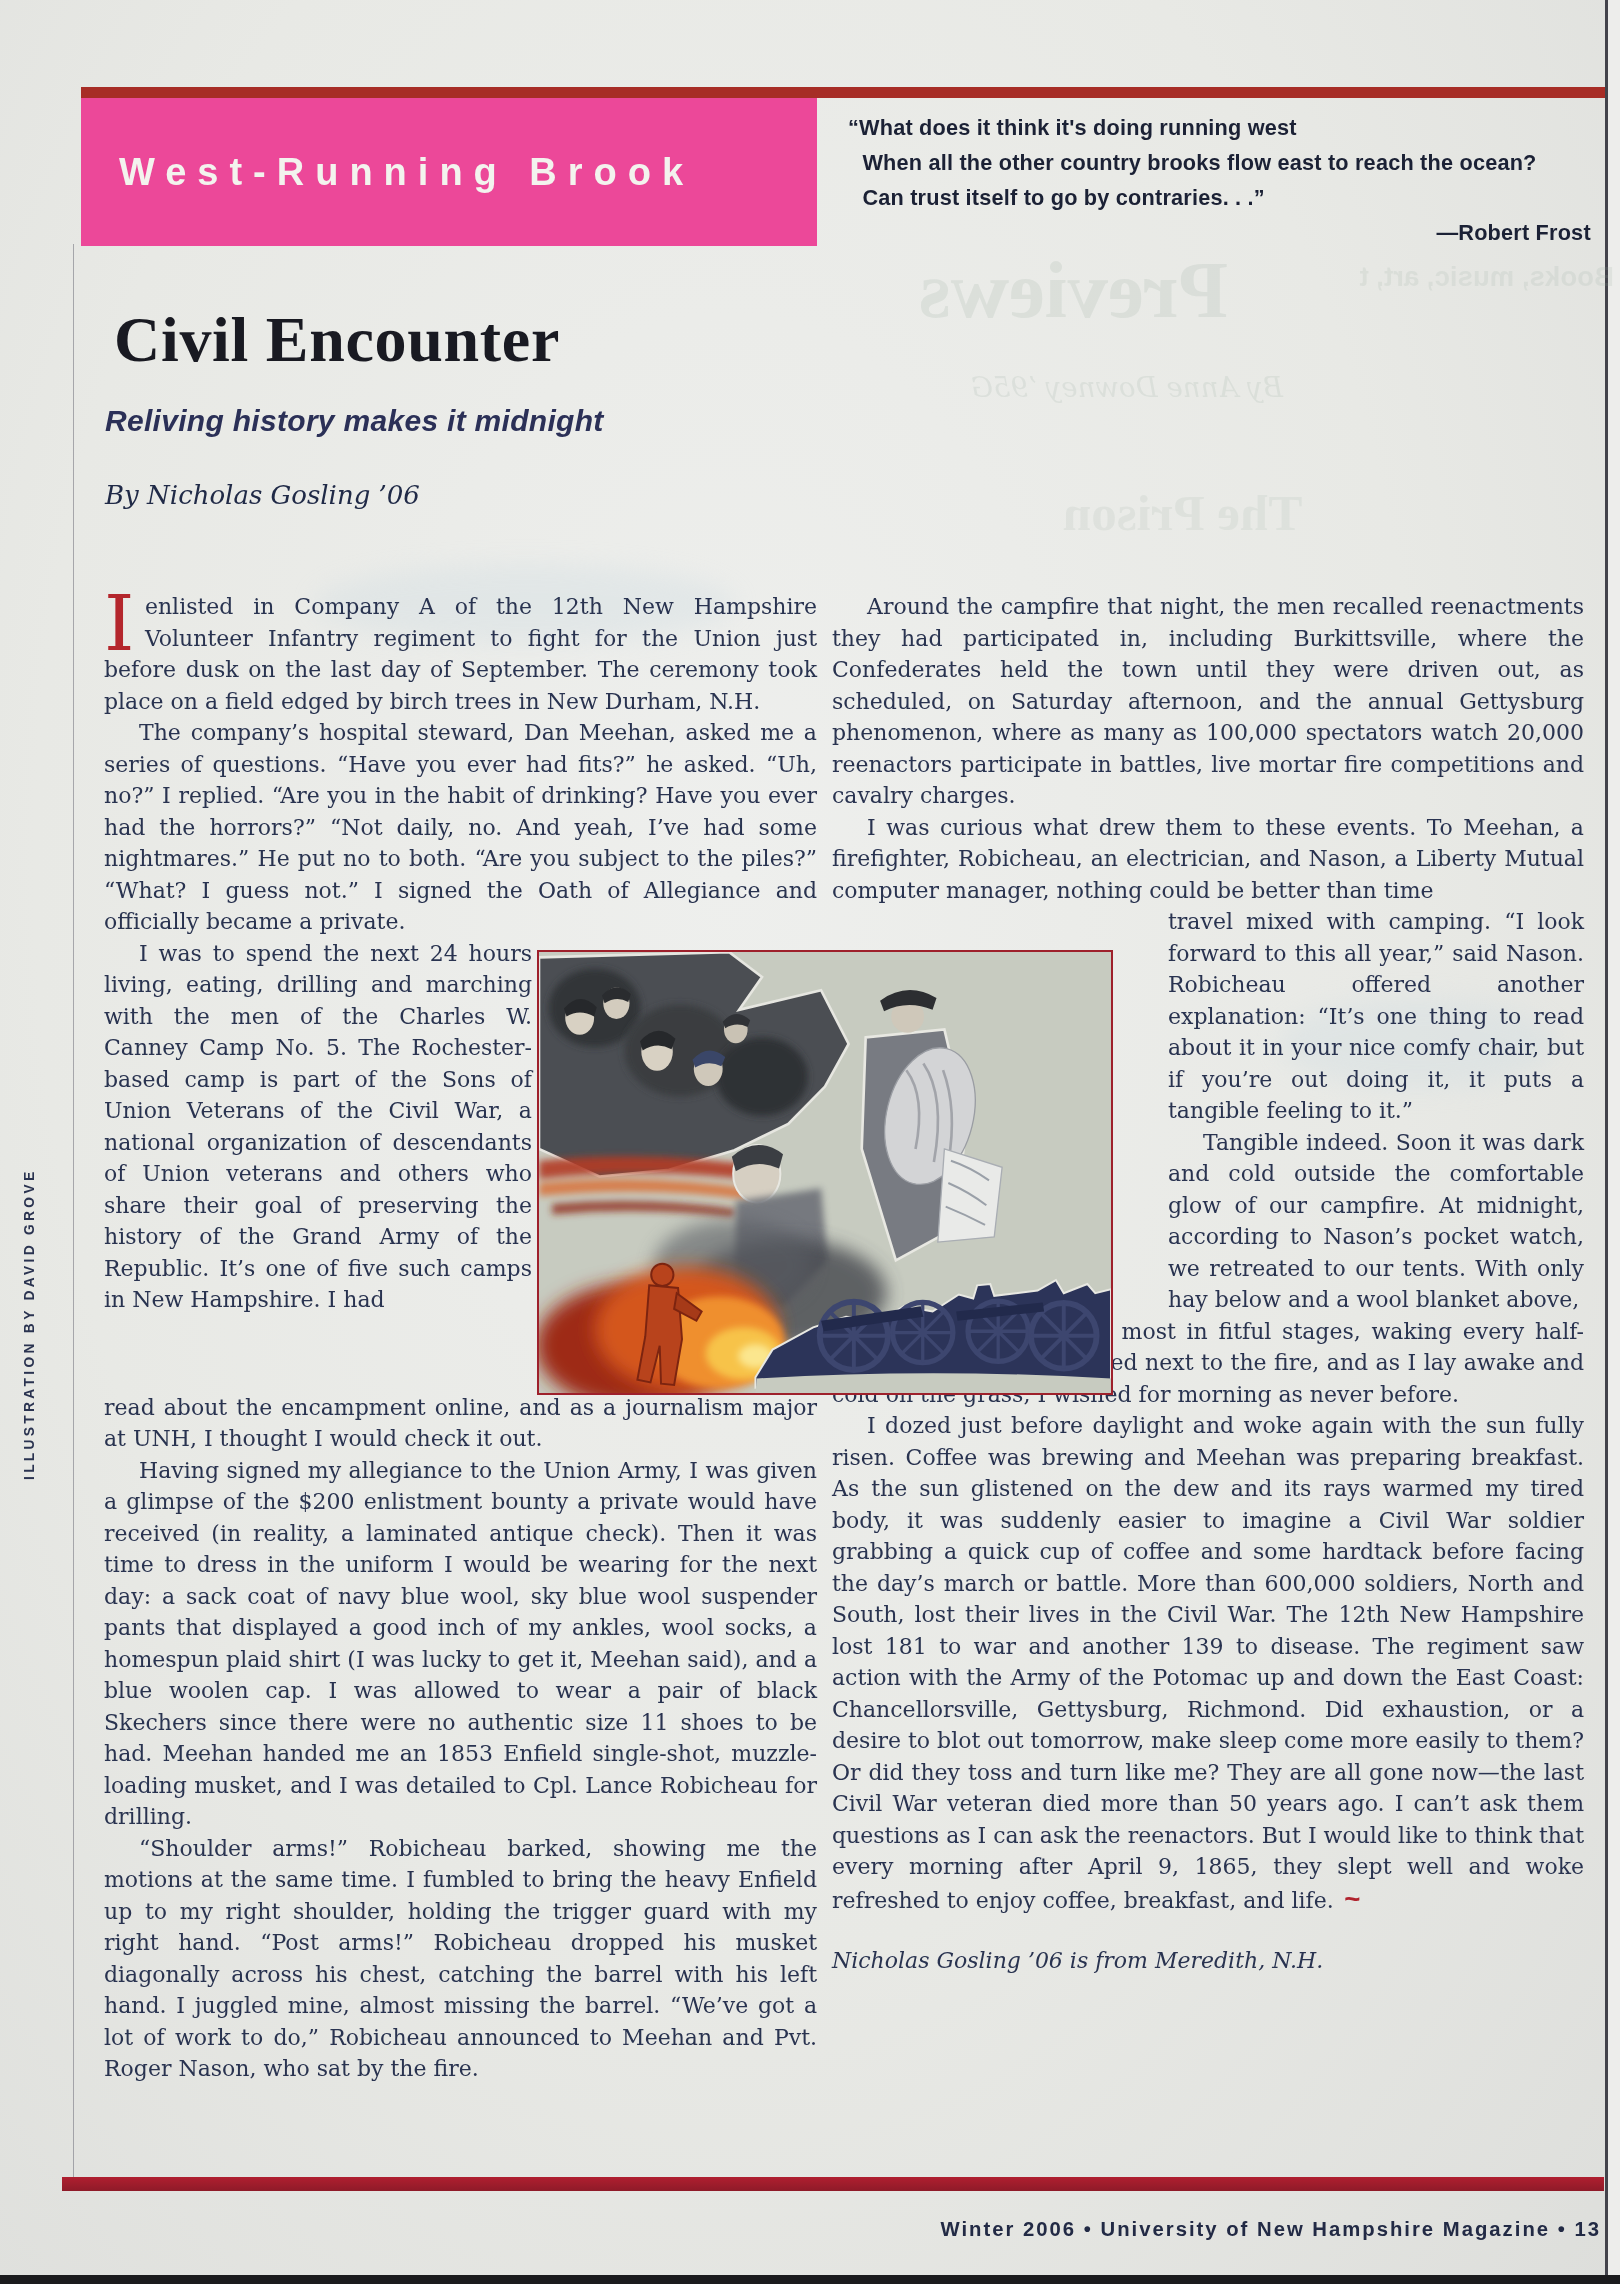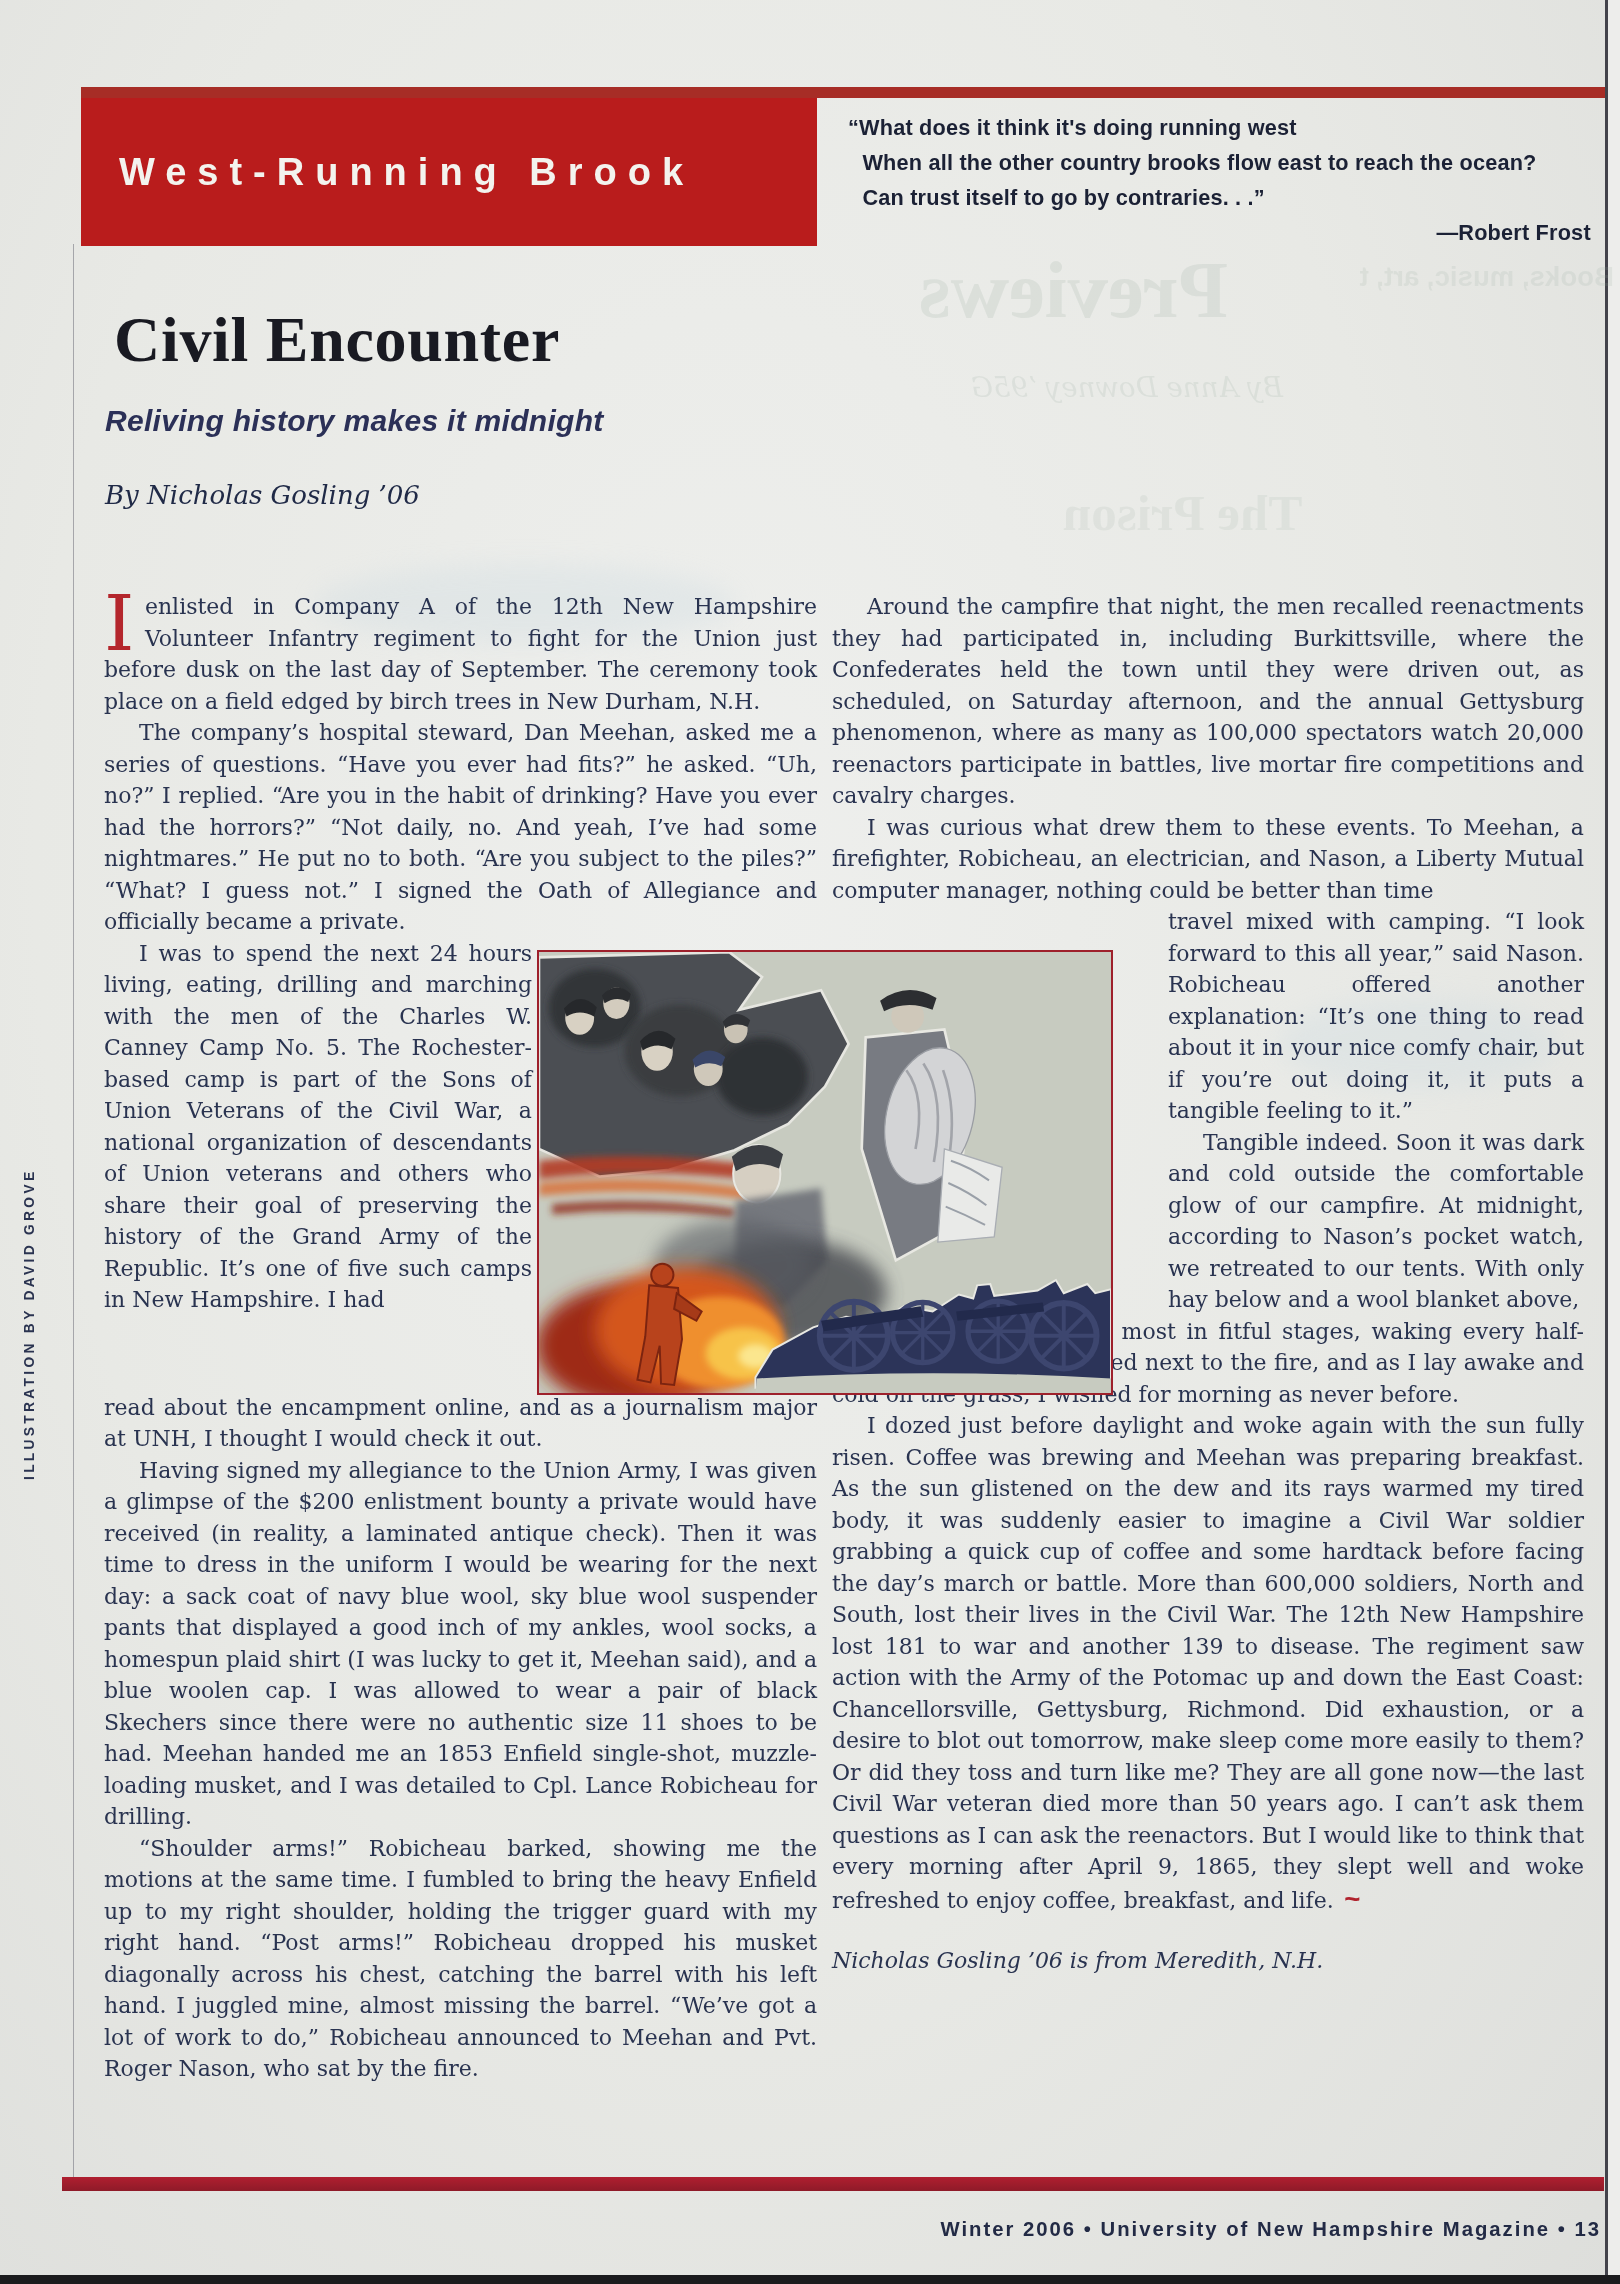--- a/index.html
+++ b/index.html
@@ -6,21 +6,21 @@
   body{width:1621px;height:2284px;position:relative;overflow:hidden;
        background:radial-gradient(ellipse at 45% 38%, #eeefed 0%, #e8e9e5 55%, #dddedb 100%);
        font-family:"DejaVu Serif", serif;}
   .abs{position:absolute;}
 
   
   .rule-red-top{left:81px;top:87px;width:1524px;height:11px;background:#a72d26;}
   .rule-red-bottom{left:62px;top:2177px;width:1542px;height:14.4px;background:linear-gradient(#b01f30,#8e1a28);}
 
   
-  .band{left:81px;top:98px;width:736px;height:148px;background:#b91c1c;display:flex;align-items:center;}
+  .band{left:81px;top:98px;width:736px;height:148px;background:#ec4899;display:flex;align-items:center;}
   .band-label{font-family:"Liberation Sans", sans-serif;font-weight:bold;font-size:38px;color:#f3f3ee;
               letter-spacing:11px;padding-left:38px;white-space:nowrap;}
 
   
   .quote{left:848px;top:110px;width:752px;font-family:"Liberation Sans", sans-serif;font-weight:bold;
          font-size:21.7px;line-height:35px;color:#1b2135;letter-spacing:0.2px;}
   .q-line{white-space:nowrap;}
   .q-ind{padding-left:14.4px;}
   .q-last{display:flex;flex-direction:column;}
   .q-attr{margin-left:auto;padding-right:9.2px;}

